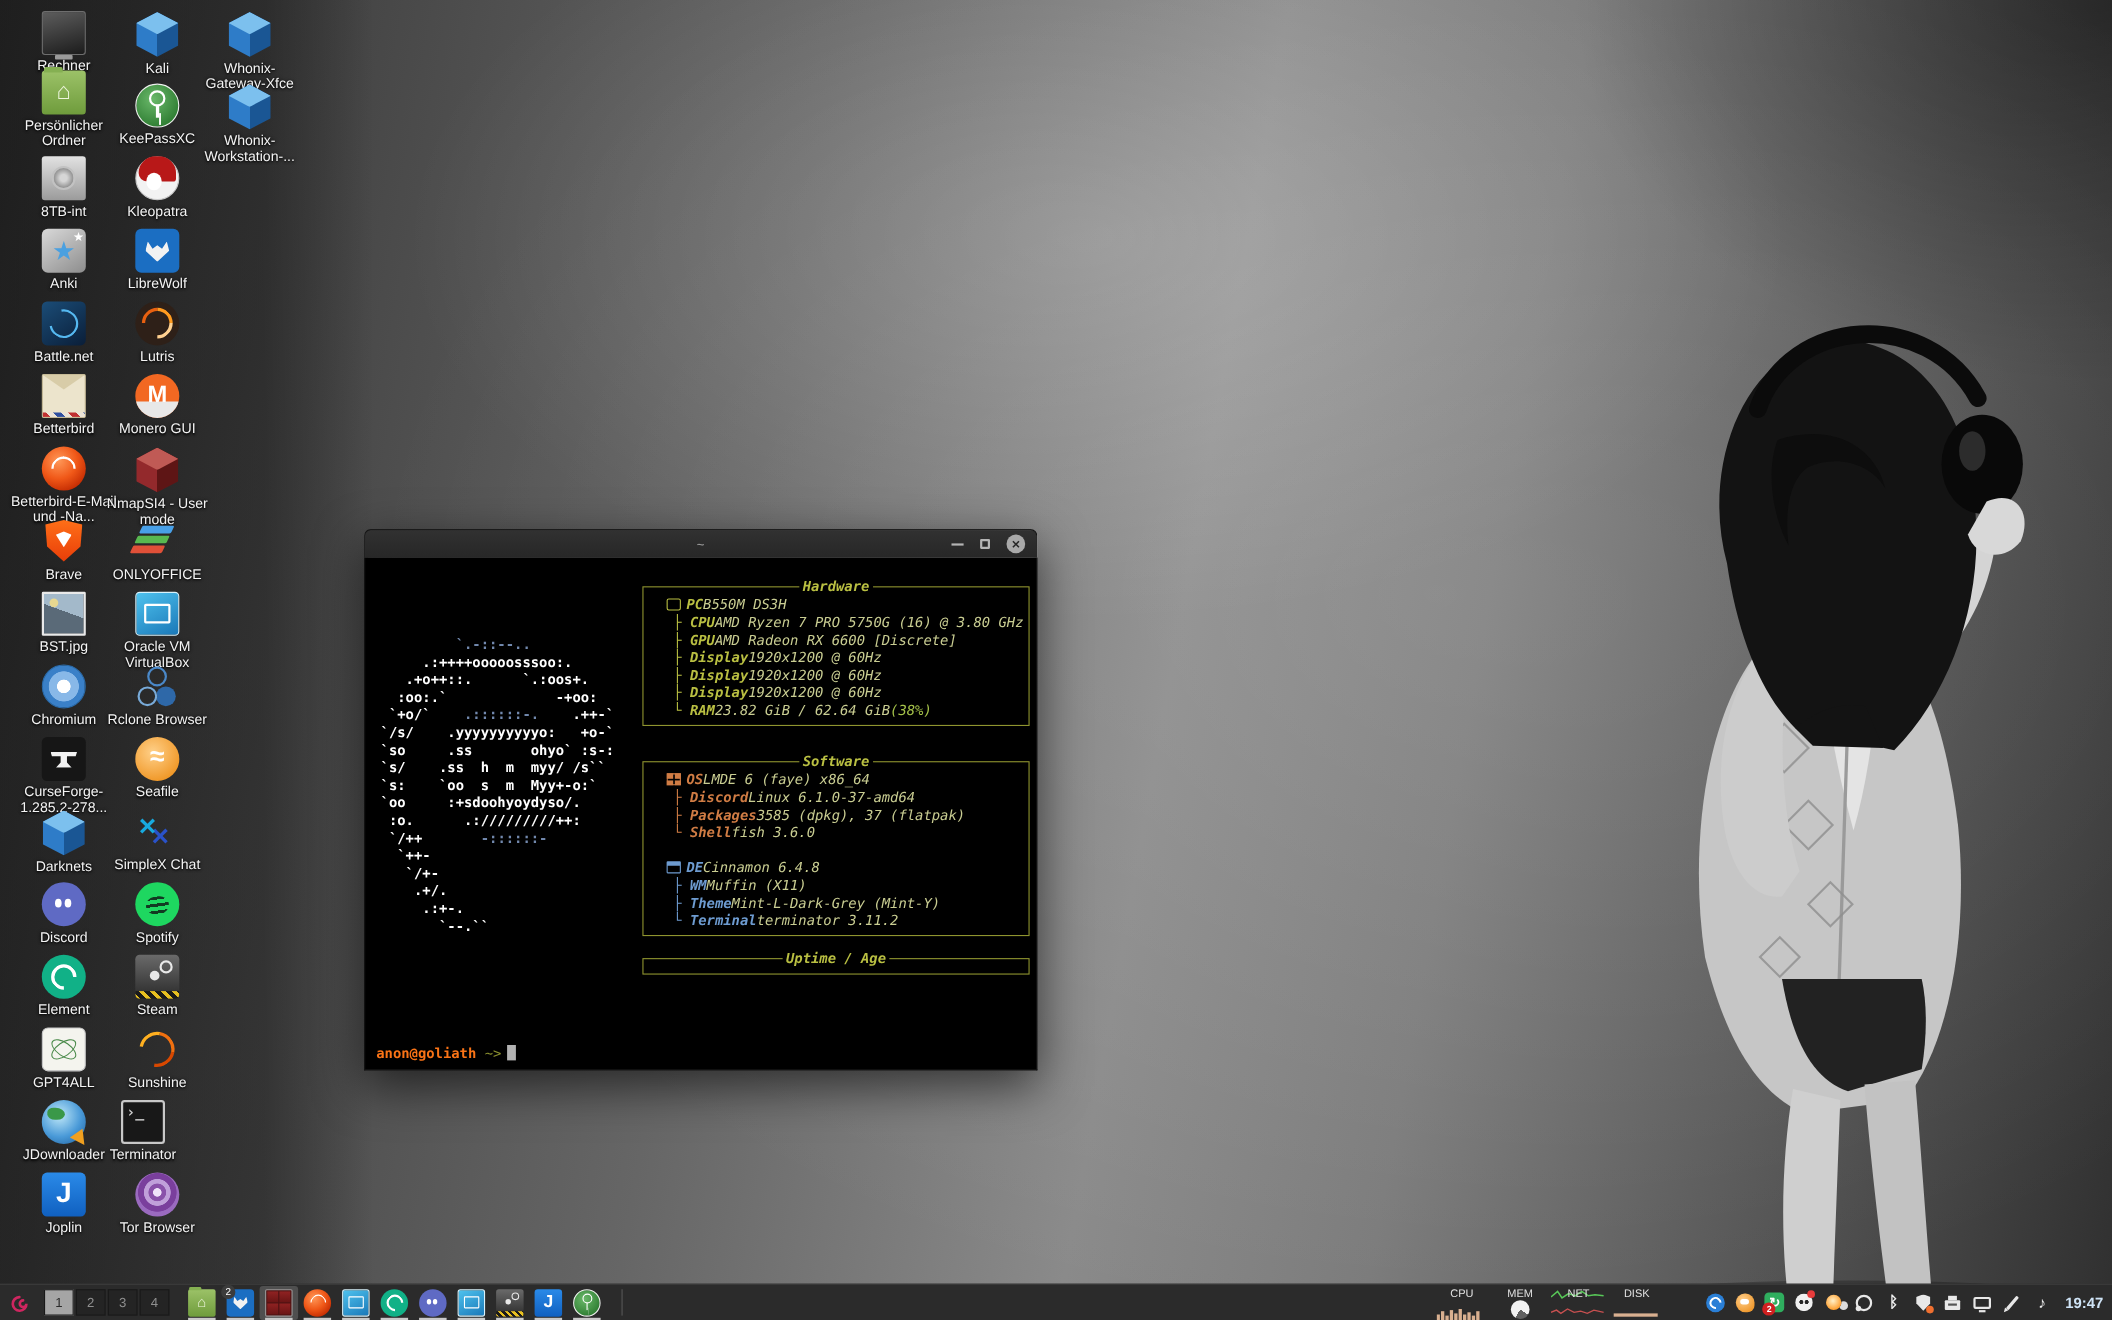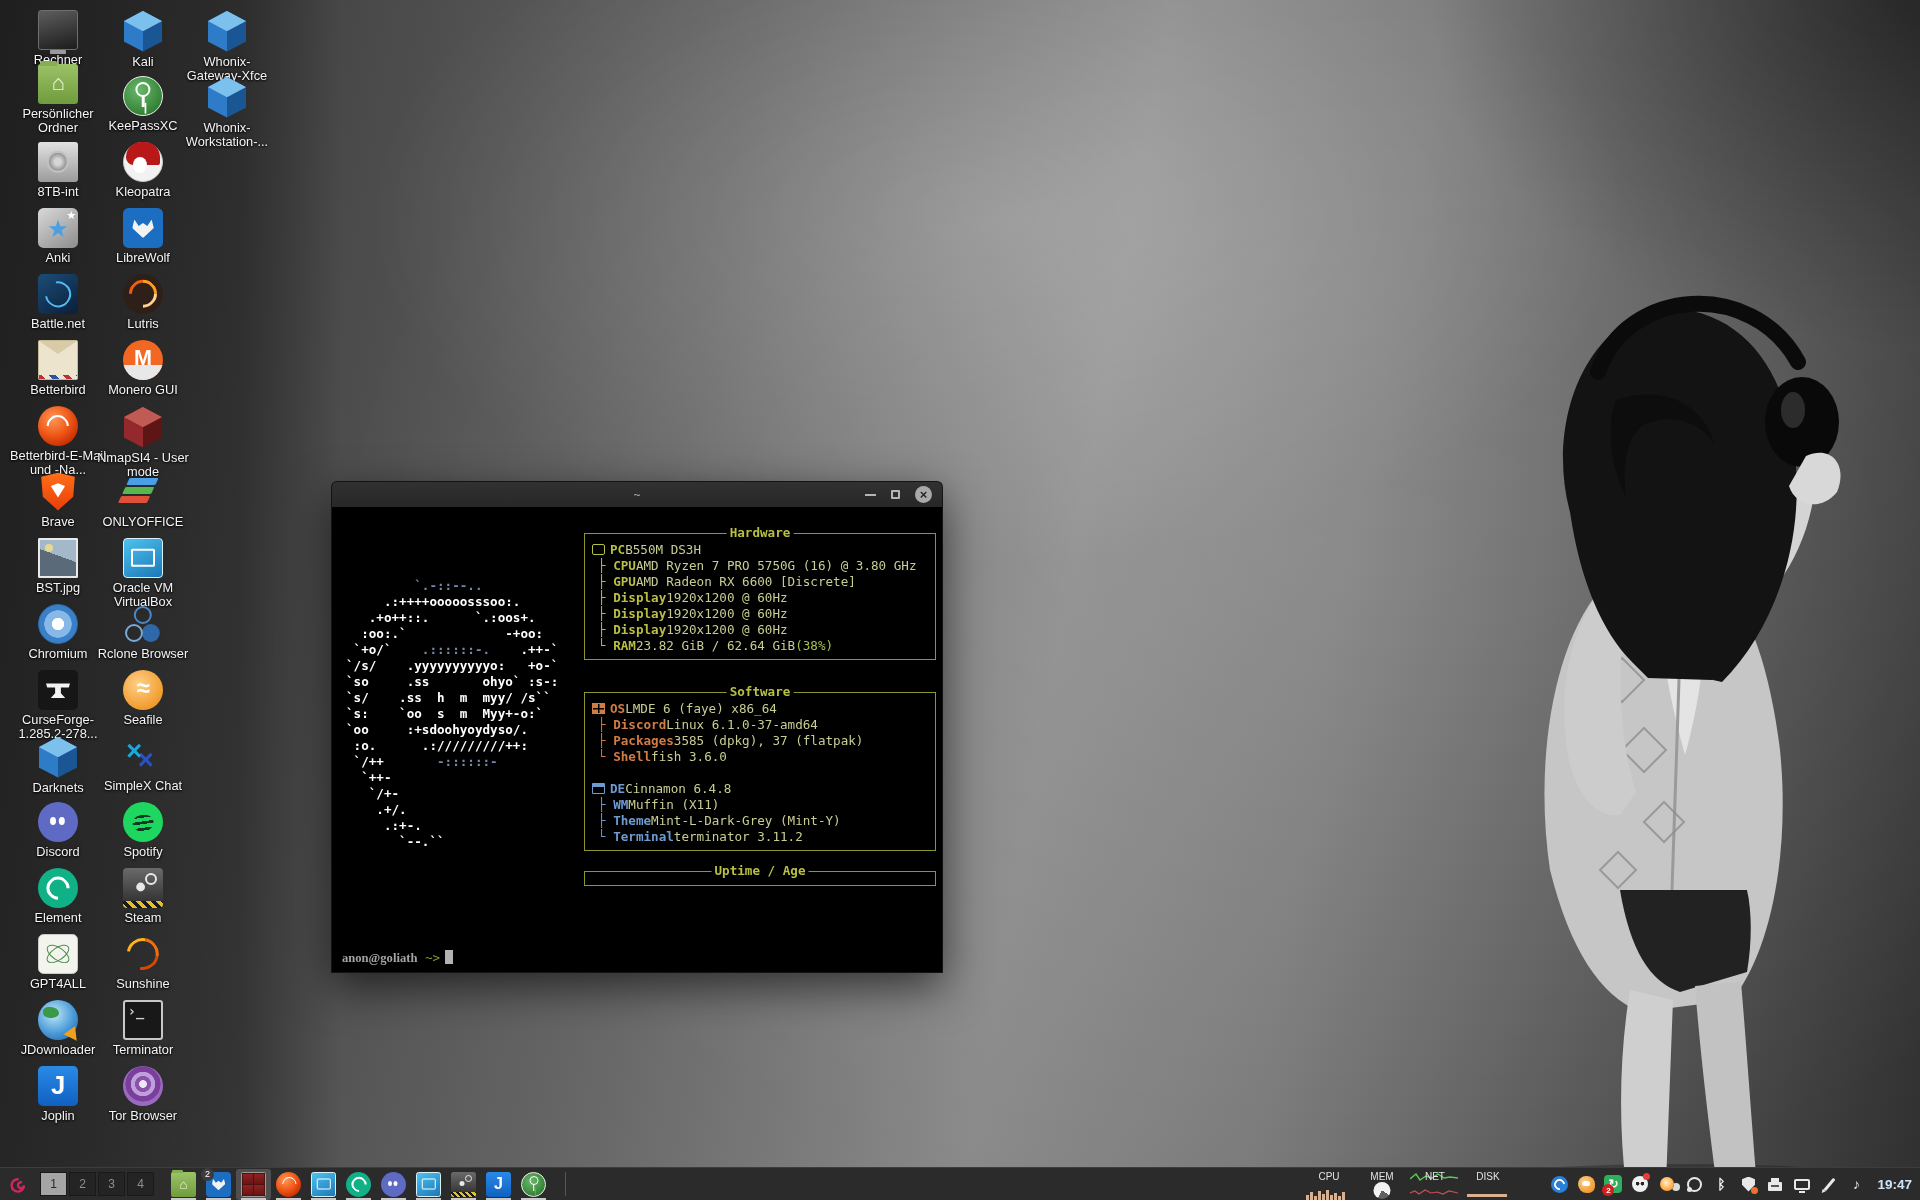--- a/index.html
+++ b/index.html
@@ -178,42 +178,42 @@
   .wc-close { width:17px; height:17px; border-radius:50%; background:#a9a9a9; position:relative; }
   .wc-close::after { content:"×"; position:absolute; left:50%; top:50%; transform:translate(-50%,-54%); color:#262626; font-size:13px; font-weight:bold; }
 
   .term-body { position:relative; height:466px; background:#000; border:1px solid #141414; border-top:none;
     font-family:"DejaVu Sans Mono",monospace; font-size:12.6px; line-height:16px; overflow:hidden; }
 
   .ascii-art { position:absolute; left:14px; top:71px; white-space:pre; font-weight:bold; }
   .art-o { color:#ffffff; } .art-b { color:#7289ae; }
 
   .ff-col { position:absolute; left:252px; top:26px; width:352px; }
-  .ff-box { border:1px solid #8f942f; position:relative; padding:8px 7px 5px; }
+  .ff-box { border:1px solid #8f942f; position:relative; padding:8px 21px 5px;font-style:italic; }
   .ff-box-title { position:absolute; top:-9px; left:50%; transform:translateX(-50%); background:#000; padding:0 3px;
     color:#b9bf42; font-weight:bold; white-space:pre; }
   .ff-row { white-space:pre; }
   .ff-blank { height:16px; }
   .c-olive { color:#b9bf42; font-weight:bold; }
   .c-orange { color:#d07c44; font-weight:bold; }
   .c-blue { color:#6d9bd0; font-weight:bold; }
   .c-purple { color:#b07ab5; font-weight:bold; }
   .ff-val { color:#c9cd92; }
   .ff-extra { color:#a5c24a; }
   .ff-pre { font-weight:normal; padding-left:6px; }
   .ff-ico { display:inline-block; width:13px; height:11px; margin-right:5px; position:relative; top:1px; }
   .ico-pc { border:1.5px solid #b9bf42; border-radius:2px; }
   .ico-os { background:#d07c44;
     box-shadow:inset 0 0 0 1px #d07c44;
     background:linear-gradient(#000,#000) 6px 0/1.5px 100% no-repeat, linear-gradient(#000,#000) 0 4.5px/100% 1.5px no-repeat, #d07c44; }
   .ico-de { border:1.5px solid #6d9bd0; border-top-width:4px; border-radius:1px; }
   .hw-gap { height:32px; } .sw-gap { height:20px; }
 
   .term-prompt { position:absolute; left:10px; bottom:6px; white-space:pre; }
-  .prompt-user { color:#a3a3a3; font-weight:bold;font-family:Liberation Serif, serif; }
+  .prompt-user { color:#f97316; font-weight:bold; }
   .prompt-sym { color:#8a8f2e; }
   .prompt-cursor { display:inline-block; width:8px; height:14px; background:#b2b2b2; vertical-align:-2px; margin-left:5px; }
 
   
   .taskbar { position:absolute; left:0; bottom:0; width:1920px; height:33px; background:#2b2b2b; border-top:1px solid #3d3d3d;
     display:flex; align-items:center; z-index:10; padding:0 8px 0 6px; }
   .menu-btn { width:30px; height:28px; display:flex; align-items:center; justify-content:center; }
   .workspaces { display:flex; gap:2px; margin-left:4px; }
   .ws { width:27px; height:24px; display:flex; align-items:center; justify-content:center; font-size:12px;
     background:#242424; color:#8f8f8f; border:1px solid #191919; }
@@ -429,21 +429,21 @@
         <span class="desk-label">Spotify</span>
       </div>
       <div class="desk-item" style="left: 93px; top: 868px;">
         <span class="dicon ic-steam-square"></span>
         <span class="desk-label">Steam</span>
       </div>
       <div class="desk-item" style="left: 93px; top: 934px;">
         <span class="dicon ic-sunshine-ring"></span>
         <span class="desk-label">Sunshine</span>
       </div>
-      <div class="desk-item" style="left: 93px; top: 1000px;">
+      <div class="desk-item" style="left: 80px; top: 1000px;">
         <span class="dicon ic-terminator-terminal"></span>
         <span class="desk-label">Terminator</span>
       </div>
       <div class="desk-item" style="left: 93px; top: 1066px;">
         <span class="dicon ic-tor-onion"></span>
         <span class="desk-label">Tor Browser</span>
       </div>
       <div class="desk-item" style="left: 177px; top: 10px;">
         <span class="dicon ic-blue-cube"></span>
         <span class="desk-label">Whonix-Gateway-Xfce</span>

